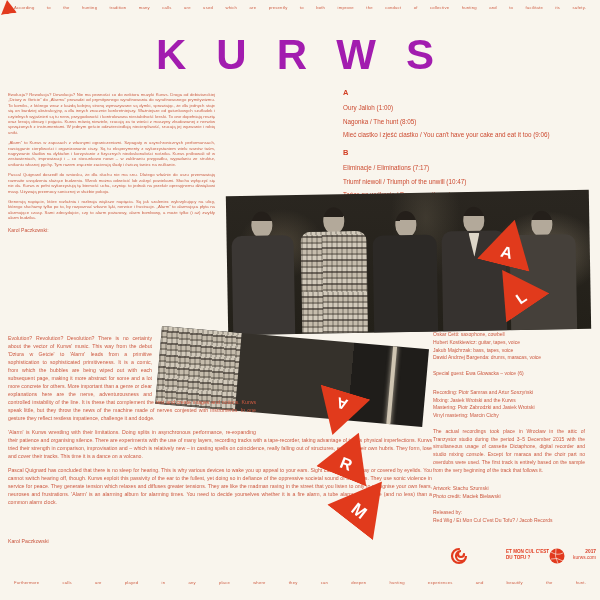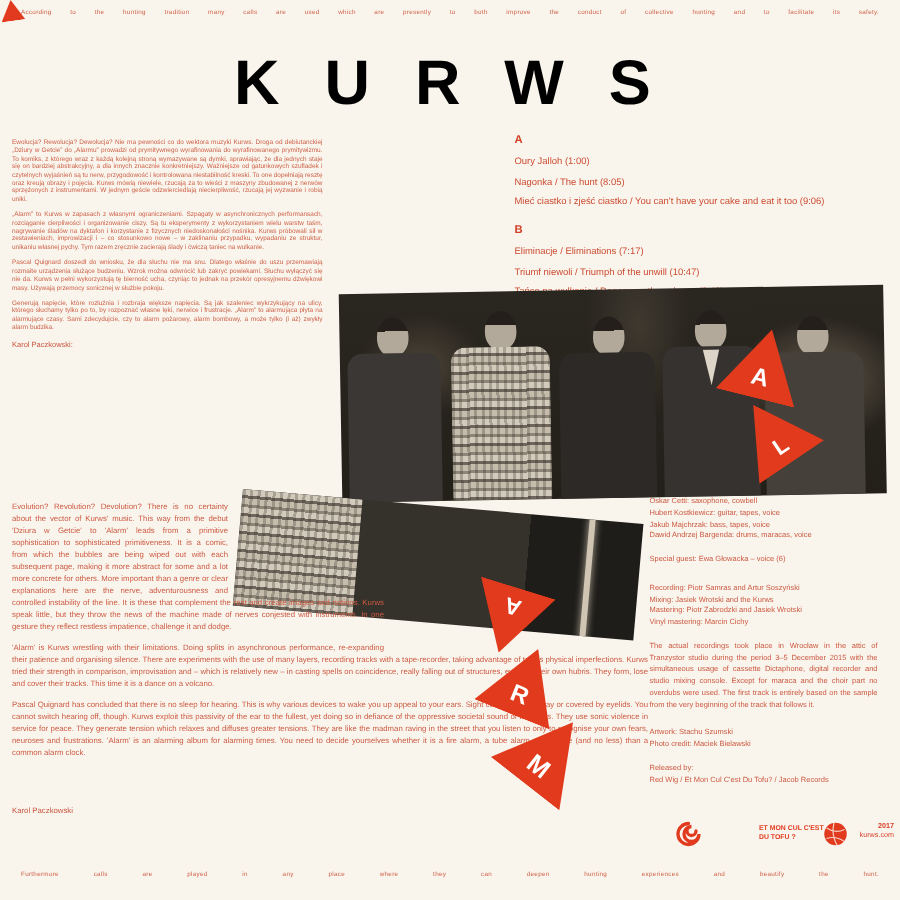--- a/index.html
+++ b/index.html
@@ -7,21 +7,21 @@
        background:#f9f5ed;font-family:"Liberation Sans",sans-serif;}
 
   
   .edge{position:absolute;left:14px;right:14px;font-size:4.2px;color:#cf6047;
         text-align:justify;text-align-last:justify;letter-spacing:.2px;word-spacing:8px;}
   .edge.top{top:5px;}
   .edge.bottom{top:580px;}
 
   
   .title{position:absolute;left:156px;top:34px;font-size:42px;font-weight:bold;
-         letter-spacing:30px;color:#000000;line-height:1;}
+         letter-spacing:30px;color:#a21caf;line-height:1;}
 
   
   .tracklist{position:absolute;left:343px;top:88px;width:250px;color:#cc4a30;}
   .side-label{font-size:7.5px;font-weight:bold;color:#d23f24;margin-bottom:7px;}
   .track{font-size:6.3px;margin-bottom:6.5px;white-space:nowrap;}
   .side-b{margin-top:10px;}
 
   
   .essay-pl{position:absolute;left:8px;top:92px;width:207px;font-size:4.3px;
             line-height:1.26;color:#cd6148;text-align:justify;}

